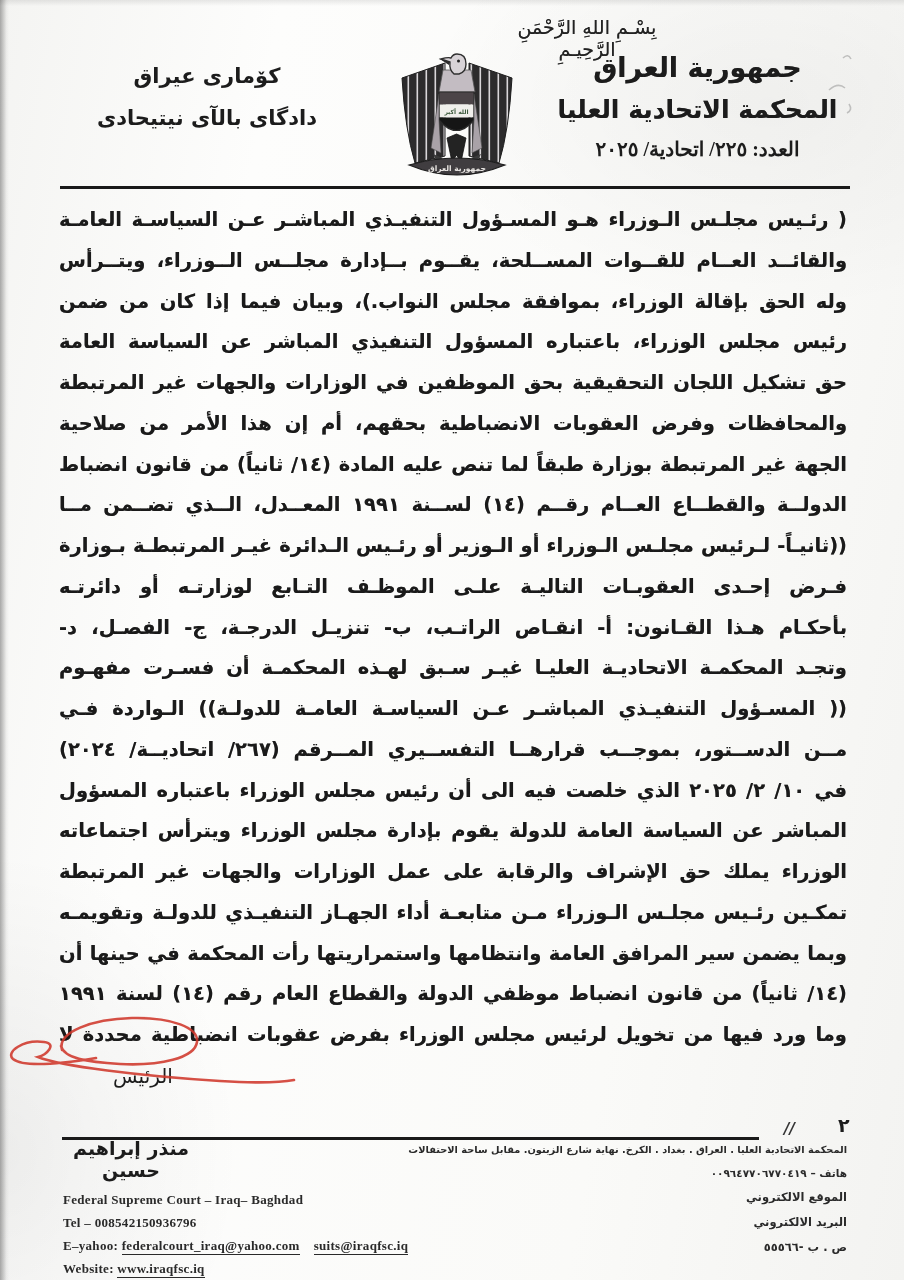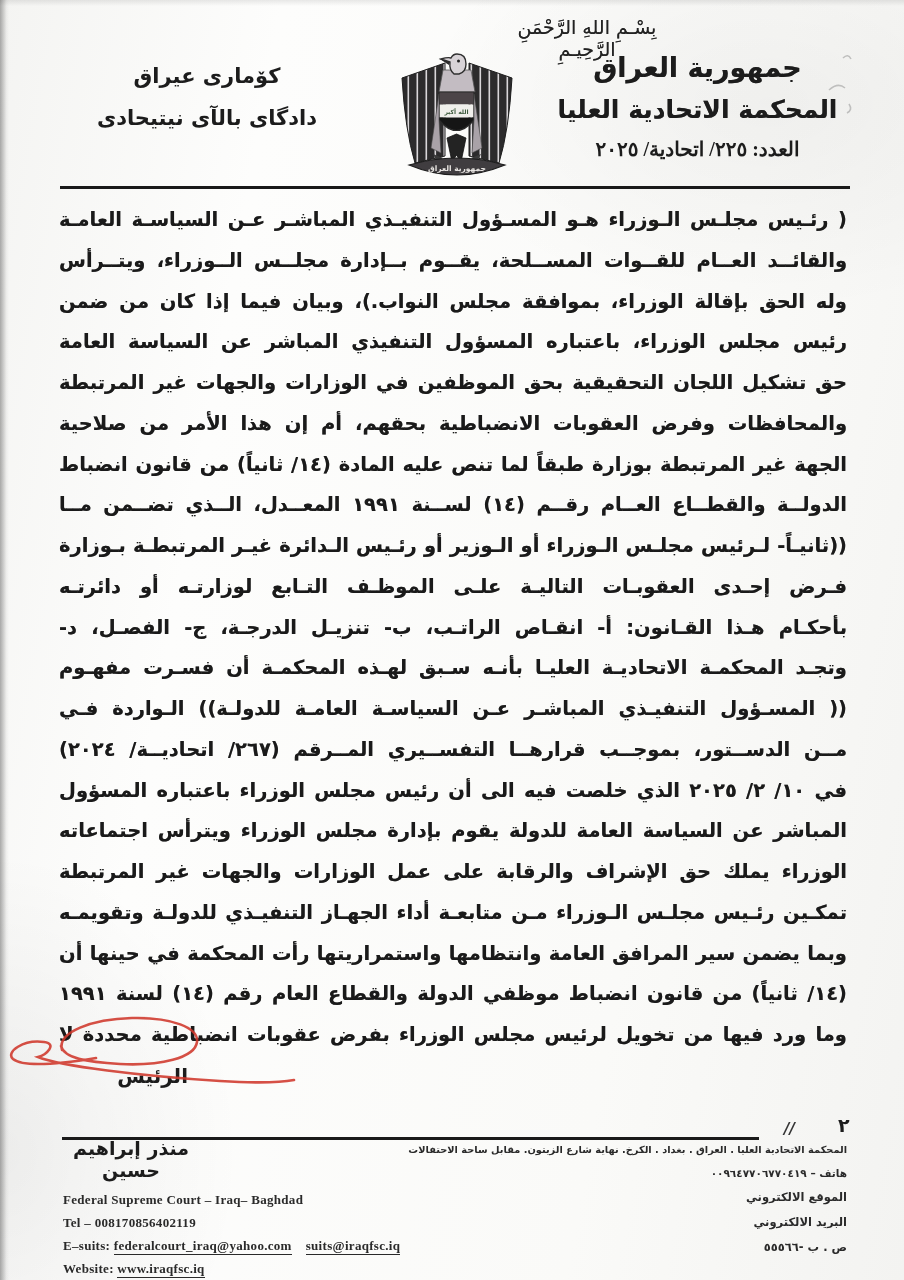--- a/index.html
+++ b/index.html
@@ -47,22 +47,22 @@
   }
   .bodyline{
     height:40.75px;line-height:40.75px;overflow:hidden;
     font-size:19.5px;font-weight:bold;color:#1a1a1a;
     text-align:justify;text-align-last:justify;
     text-shadow:0 0 0.4px rgba(0,0,0,0.5);
     white-space:normal;
   }
 
   
-  .sig-title{position:absolute;left:98px;top:1064px;width:90px;text-align:right;
-    font-size:20px;font-weight:bold;direction:rtl;}
+  .sig-title{position:absolute;left:98px;top:1064px;width:90px;text-align:center;
+    font-size:20px;font-weight:normal;direction:rtl;}
   .sig-name{position:absolute;left:56px;top:1137px;width:150px;text-align:center;
     font-size:19px;font-weight:bold;direction:rtl;}
 
   
   .red-annotation{position:absolute;left:0px;top:1006px;width:320px;height:95px;pointer-events:none;}
   .pencil-marks{position:absolute;left:815px;top:52px;width:60px;height:70px;opacity:0.5;}
 
   
   .page-mark{position:absolute;left:784px;top:1120px;font-size:15px;font-weight:bold;color:#333;font-style:italic;}
   .page-number{position:absolute;left:838px;top:1114px;font-size:19px;font-weight:bold;}
@@ -158,21 +158,21 @@
       <div class="bodyline">والقائــد العــام للقــوات المســلحة، يقــوم بــإدارة مجلــس الــوزراء، ويتــرأس اجتماعاتــه،</div>
       <div class="bodyline">وله الحق بإقالة الوزراء، بموافقة مجلس النواب.)، وبيان فيما إذا كان من ضمن صلاحيات</div>
       <div class="bodyline">رئيس مجلس الوزراء، باعتباره المسؤول التنفيذي المباشر عن السياسة العامة للدولة،</div>
       <div class="bodyline">حق تشكيل اللجان التحقيقية بحق الموظفين في الوزارات والجهات غير المرتبطة بوزارة</div>
       <div class="bodyline">والمحافظات وفرض العقوبات الانضباطية بحقهم، أم إن هذا الأمر من صلاحية الوزير أو رئيس</div>
       <div class="bodyline">الجهة غير المرتبطة بوزارة طبقاً لما تنص عليه المادة (١٤/ ثانياً) من قانون انضباط موظفي</div>
       <div class="bodyline">الدولــة والقطــاع العــام رقــم (١٤) لســنة ١٩٩١ المعــدل، الــذي تضــمن مــا يــأتي:</div>
       <div class="bodyline">((ثانيـاً- لـرئيس مجلـس الـوزراء أو الـوزير أو رئـيس الـدائرة غيـر المرتبطـة بـوزارة</div>
       <div class="bodyline">فـرض إحـدى العقوبـات التاليـة علـى الموظـف التـابع لوزارتـه أو دائرتـه والمشـمول</div>
       <div class="bodyline">بأحكـام هـذا القـانون: أ- انقـاص الراتـب، ب- تنزيـل الدرجـة، ج- الفصـل، د- العـزل)).</div>
-      <div class="bodyline">وتجـد المحكمـة الاتحاديـة العليـا بأنـه سـبق لهـذه المحكمـة أن فسـرت مفهـوم</div>
+      <div class="bodyline">وتجـد المحكمـة الاتحاديـة العليـا غيـر سـبق لهـذه المحكمـة أن فسـرت مفهـوم</div>
       <div class="bodyline">(( المسـؤول التنفيـذي المباشـر عـن السياسـة العامـة للدولـة)) الـواردة فـي المـادة (٧٨)</div>
       <div class="bodyline">مــن الدســتور، بموجــب قرارهــا التفســيري المــرقم (٢٦٧/ اتحاديــة/ ٢٠٢٤)</div>
       <div class="bodyline">في ١٠/ ٢/ ٢٠٢٥ الذي خلصت فيه الى أن رئيس مجلس الوزراء باعتباره المسؤول التنفيذي</div>
       <div class="bodyline">المباشر عن السياسة العامة للدولة يقوم بإدارة مجلس الوزراء ويترأس اجتماعاته وإن مجلس</div>
       <div class="bodyline">الوزراء يملك حق الإشراف والرقابة على عمل الوزارات والجهات غير المرتبطة بوزارة وبغية</div>
       <div class="bodyline">تمكـين رئـيس مجلـس الـوزراء مـن متابعـة أداء الجهـاز التنفيـذي للدولـة وتقويمـه</div>
       <div class="bodyline">وبما يضمن سير المرافق العامة وانتظامها واستمراريتها رأت المحكمة في حينها أن أحكام المادة</div>
       <div class="bodyline">(١٤/ ثانياً) من قانون انضباط موظفي الدولة والقطاع العام رقم (١٤) لسنة ١٩٩١ المعدل،</div>
       <div class="bodyline">وما ورد فيها من تخويل لرئيس مجلس الوزراء بفرض عقوبات انضباطية محددة لا ينحصر</div>
     </div>
@@ -186,23 +186,23 @@
       <path d="M96,52 C60,58 24,62 13,53 C5,46 24,33 44,36 C58,38 46,49 38,51 C60,60 140,70 220,75 C252,77 278,77 294,74"></path>
     </g>
   </svg>
 
   <div class="page-mark">//</div>
   <div class="page-number">٢</div>
   <div class="rule-footer"></div>
 
   <div class="footer-en">
     <div class="f-line">Federal Supreme Court – Iraq– Baghdad</div>
-    <div class="f-line">Tel – 008170856402119</div>
+    <div class="f-line">Tel – 008542150936796</div>
     <div class="f-line">
-      <span>E–suits:</span>
+      <span>E–yahoo:</span>
       <span class="u">federalcourt_iraq@yahoo.com</span><span class="email-gap"></span><span class="u">suits@iraqfsc.iq</span>
     </div>
     <div class="f-line">
       <span>Website:</span>
       <span class="u">www.iraqfsc.iq</span>
     </div>
     <div class="f-line">PO.BOX: 55566</div>
   </div>
 
   <div class="footer-ar">

